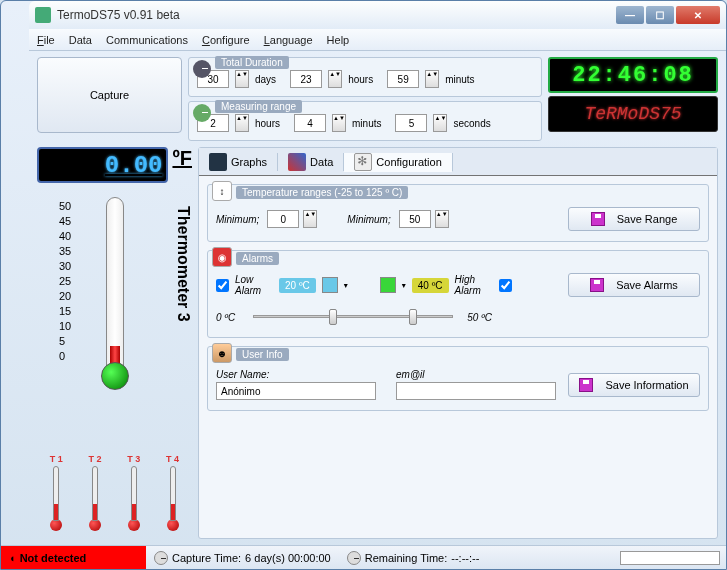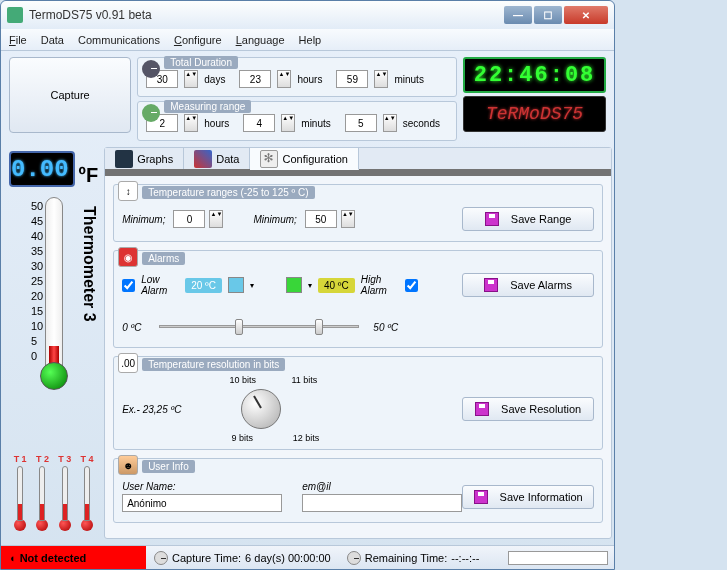--- a/index.html
+++ b/index.html
@@ -1,17 +1,17 @@
 <!DOCTYPE html>
 <html><head>
 <meta charset="utf-8">
 <style>
 * { box-sizing: border-box; margin: 0; padding: 0; font-family: "Segoe UI", Tahoma, sans-serif; font-size: 11px; }
 body { background: #d5e3f0; width: 727px; height: 570px; overflow: hidden; }
-.window { width: 615px; height: 570px; background: linear-gradient(#e8f0fa, #d5e3f0); border: 1px solid #5a7fa8; border-radius: 6px 6px 0 0; position: relative; }
+.window { width: 727px; height: 570px; background: linear-gradient(#e8f0fa, #d5e3f0); border: 1px solid #5a7fa8; border-radius: 6px 6px 0 0; position: relative; padding-left: 28px; }
 .titlebar { height: 28px; background: linear-gradient(#fdfefe, #e2ecf7); display: flex; align-items: center; padding: 0 6px; border-radius: 6px 6px 0 0; }
 .title-icon { width: 16px; height: 16px; background: #4a7; border-radius: 2px; margin-right: 6px; }
 .title-text { flex: 1; color: #333; font-size: 12px; }
 .win-btns { display: flex; gap: 2px; }
 .win-btn { width: 28px; height: 18px; border-radius: 2px; display: flex; align-items: center; justify-content: center; color: #fff; font-weight: bold; font-size: 10px; cursor: pointer; }
 .win-min { background: linear-gradient(#9eb6d0,#6a8bb0); }
 .win-max { background: linear-gradient(#9eb6d0,#6a8bb0); }
 .win-close { background: linear-gradient(#e07a6a,#c83a2a); width: 44px; }
 .menubar { height: 22px; background: linear-gradient(#f8fbfe,#e6eef8); border-bottom: 1px solid #b8c8da; display: flex; align-items: center; padding: 0 8px; gap: 14px; }
 .menu-item { cursor: pointer; color: #222; }
@@ -26,38 +26,38 @@
 .dur-icon { width: 18px; height: 18px; background: #556; border-radius: 50%; position: relative; }
 .dur-icon::after { content: ''; position: absolute; width: 6px; height: 1px; background: #fff; top: 8px; left: 9px; }
 .num-input { width: 32px; height: 18px; border: 1px solid #999; background: #fff; text-align: center; font-size: 10px; padding: 0; }
 .spin { width: 14px; height: 18px; border: 1px solid #999; background: linear-gradient(#fff,#ddd); display: flex; flex-direction: column; font-size: 6px; line-height: 7px; text-align: center; cursor: pointer; }
 .dur-lbl { font-size: 10px; margin-right: 8px; }
 .clock-panel { width: 170px; display: flex; flex-direction: column; gap: 3px; }
 .digital-clock { height: 36px; background: #000; border: 2px solid #2a4; border-radius: 3px; color: #3f3; font-family: "Courier New", monospace; font-size: 22px; font-weight: bold; display: flex; align-items: center; justify-content: center; letter-spacing: 2px; text-shadow: 0 0 4px #3f3; }
 .logo-panel { height: 36px; background: #000; border: 1px solid #333; border-radius: 3px; color: #c33; font-family: "Courier New", monospace; font-size: 18px; font-style: italic; display: flex; align-items: center; justify-content: center; text-shadow: 0 0 3px #c33; }
 .main-row { display: flex; gap: 6px; flex: 1; min-height: 0; }
 .left-panel { width: 155px; display: flex; flex-direction: column; gap: 4px; }
-.temp-display { height: 40px; display: flex; align-items: flex-end; gap: 4px; }
+.temp-display { height: 40px; display: flex; align-items: flex-start; gap: 4px; text-decoration: underline; }
 .lcd { flex: 1; height: 36px; background: #000; border: 2px solid #46a; border-radius: 4px; color: #4bf; font-family: "Courier New", monospace; font-size: 24px; font-weight: bold; display: flex; align-items: center; justify-content: flex-end; padding-right: 4px; text-shadow: 0 0 3px #4bf; }
 .unit { font-size: 20px; font-weight: bold; }
 .thermo-big { flex: 1; position: relative; display: flex; justify-content: center; }
 .thermo-vert-text { position: absolute; right: 0px; top: 15px; writing-mode: vertical-rl; font-size: 16px; font-weight: bold; }
 .thermo-tube { width: 18px; height: 170px; background: linear-gradient(90deg,#eee,#fff,#eee); border: 1px solid #888; border-radius: 9px 9px 0 0; position: relative; margin-top: 6px; }
 .thermo-fill { position: absolute; bottom: 0; left: 3px; width: 10px; height: 20px; background: linear-gradient(90deg,#a00,#f44,#a00); }
 .thermo-bulb { width: 28px; height: 28px; background: radial-gradient(circle at 35% 35%, #5f5, #070); border: 1px solid #555; border-radius: 50%; position: absolute; bottom: -24px; left: -6px; }
 .scale { position: absolute; left: 22px; top: 8px; font-size: 8px; line-height: 15px; }
 .scale div { height: 15px; }
 .mini-thermos { display: flex; justify-content: space-around; height: 85px; margin-top: 24px; }
 .mini-thermo { display: flex; flex-direction: column; align-items: center; }
 .mini-lbl { font-size: 9px; color: #d33; font-weight: bold; margin-bottom: 2px; }
 .mini-tube { width: 6px; height: 55px; background: #eee; border: 1px solid #888; border-radius: 3px 3px 0 0; position: relative; }
 .mini-fill { position: absolute; bottom: 0; left: 0; width: 100%; background: #d22; }
 .mini-bulb { width: 12px; height: 12px; background: radial-gradient(circle at 35% 35%,#f55,#a00); border-radius: 50%; margin-top: -2px; }
 .right-panel { flex: 1; display: flex; flex-direction: column; border: 1px solid #b8c8da; background: #f2f6fb; border-radius: 3px; }
-.tabs { display: flex; height: 28px; border-bottom: 7px solid #737373; background: #e2eaf4; }
+.tabs { display: flex; height: 28px; border-bottom: 1px solid #737373; background: #e2eaf4; align-items: center; }
 .tab { display: flex; align-items: center; gap: 4px; padding: 0 10px; border-right: 1px solid #b8c8da; cursor: pointer; font-size: 11px; }
 .tab.active { background: #f8fbfe; border-bottom: 1px solid #f8fbfe; margin-bottom: -1px; }
 .tab-ico { width: 18px; height: 18px; border-radius: 2px; }
 .ico-graphs { background: #234; }
 .ico-data { background: linear-gradient(45deg,#c33,#36c); }
 .ico-config { background: #eee; border: 1px solid #999; position: relative; }
 .ico-config::after { content: '✻'; position: absolute; top: 0; left: 2px; color: #777; font-size: 12px; }
 .tab-body { flex: 1; padding: 8px; overflow-y: auto; display: flex; flex-direction: column; gap: 8px; }
 .config-group { border: 1px solid #b8c8da; border-radius: 3px; padding: 22px 8px 10px; position: relative; background: #eef4fa; display: flex; align-items: center; }
 .grp-icon { position: absolute; top: -4px; left: 4px; width: 20px; height: 20px; background: #fff; border: 1px solid #aaa; border-radius: 3px; display: flex; align-items: center; justify-content: center; font-size: 10px; }
@@ -265,47 +265,31 @@
               <div class="color-swatch" style="background:#39d639;"></div>
                 <span class="drop-arrow">▾</span>
               <span class="temp-badge" style="background:#d6d639;color:#000;">40 ºC</span>
               <span class="lbl" style="width:34px;">High Alarm</span>
               <input type="checkbox" class="chk" checked="" style="">
               <button class="save-btn">
                   <div class="floppy"></div>
                   <span>Save Alarms</span>
                 </button>
             </div>
-            <div class="alarm-row" style="margin-top:20px;">
+            <div class="alarm-row" style="margin-top:10px;">
               <span class="lbl">0 ºC</span>
               <div class="slider-track">
                 <div class="slider-bar"></div>
                 <div class="slider-thumb" style="left:38%;"></div>
                 <div class="slider-thumb" style="left:78%;"></div>
               </div>
               <span class="lbl">50 ºC</span>
             </div>
           </div>
 
-          <div class="config-group">
-            <div class="grp-icon">.00</div>
-            <div class="grp-label">Temperature resolution in bits</div>
-            <span class="lbl" style="margin-right:20px;">Ex.- 23,25 ºC</span>
-            <div class="knob-area">
-              <div class="knob-lbl" style="top:-4px;left:28px;">10 bits</div>
-              <div class="knob-lbl" style="top:-4px;right:4px;">11 bits</div>
-              <div class="knob-lbl" style="bottom:-4px;left:30px;">9 bits</div>
-              <div class="knob-lbl" style="bottom:-4px;right:2px;">12 bits</div>
-              <div class="knob"></div>
-            </div>
-            <button class="save-btn">
-                <div class="floppy"></div>
-                <span>Save Resolution</span>
-              </button>
-          </div>
 
           <div class="config-group">
             <div class="grp-icon" style="background:linear-gradient(#fc9,#c96);">☻</div>
             <div class="grp-label">User Info</div>
             <div class="user-row">
               <div class="user-col">
                 <span class="lbl">User Name:</span>
                 <input class="text-input" value="Anónimo" style="">
               </div>
               <div class="user-col">

